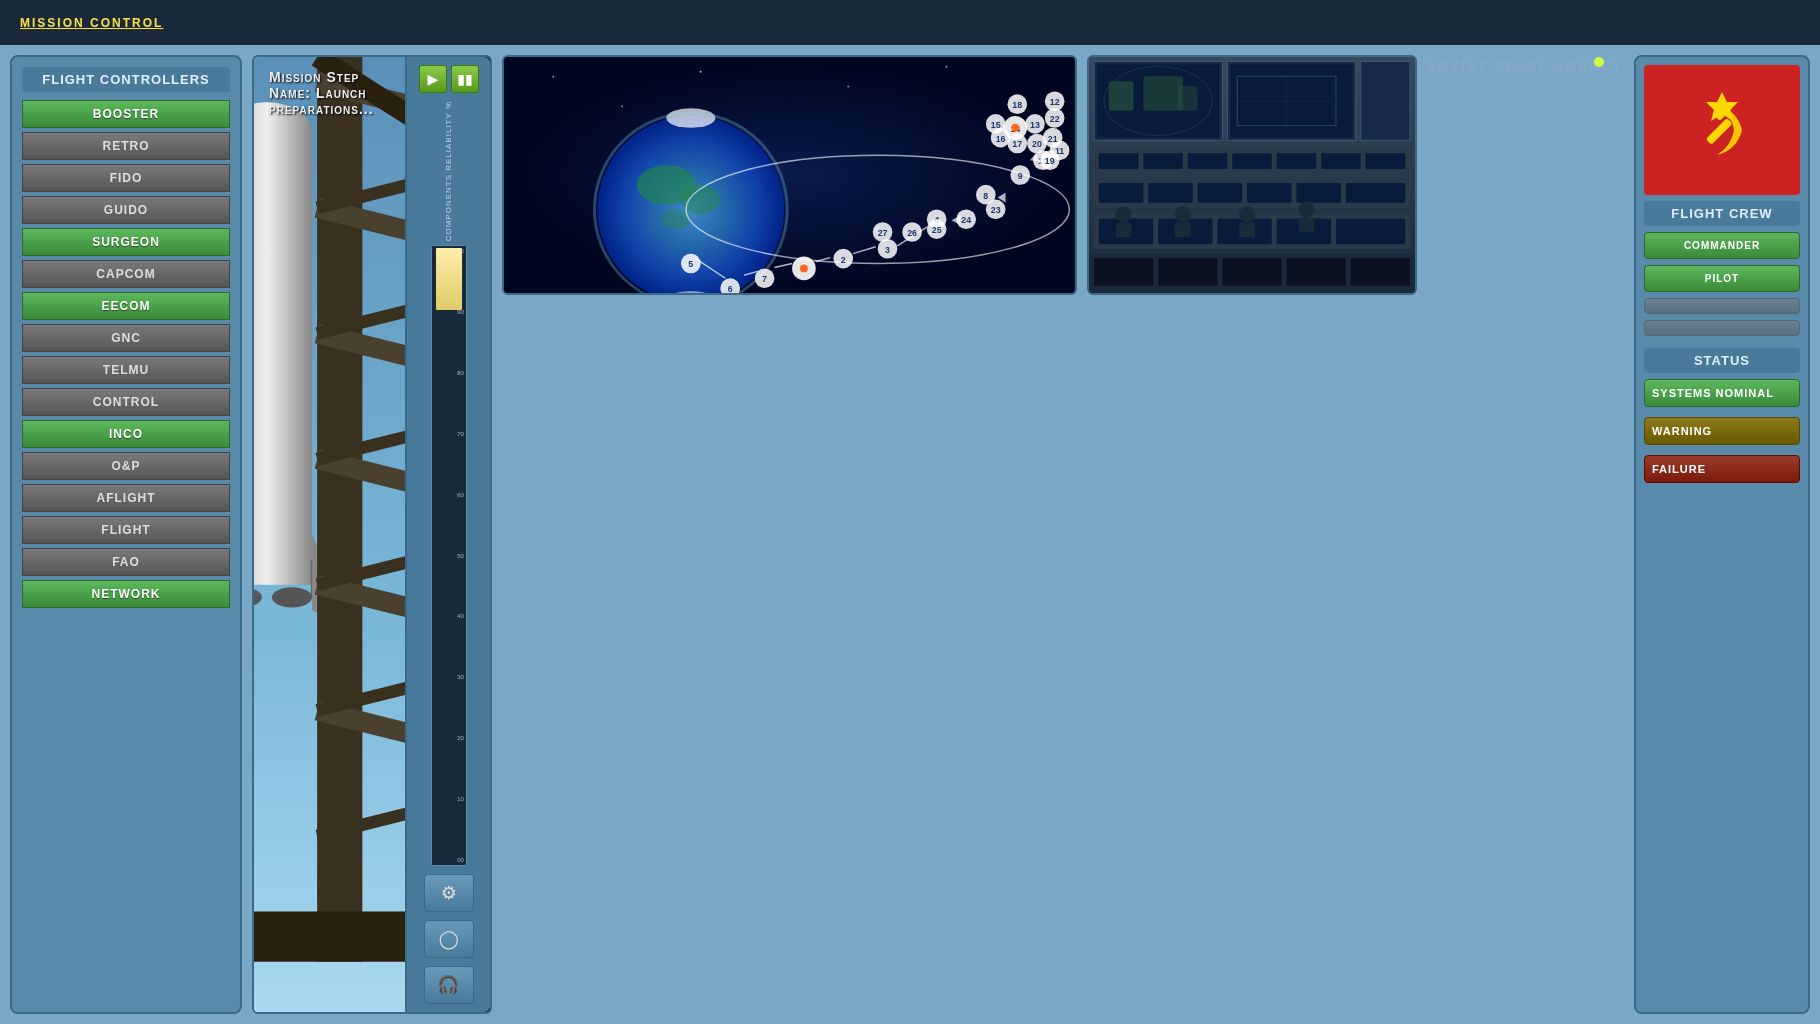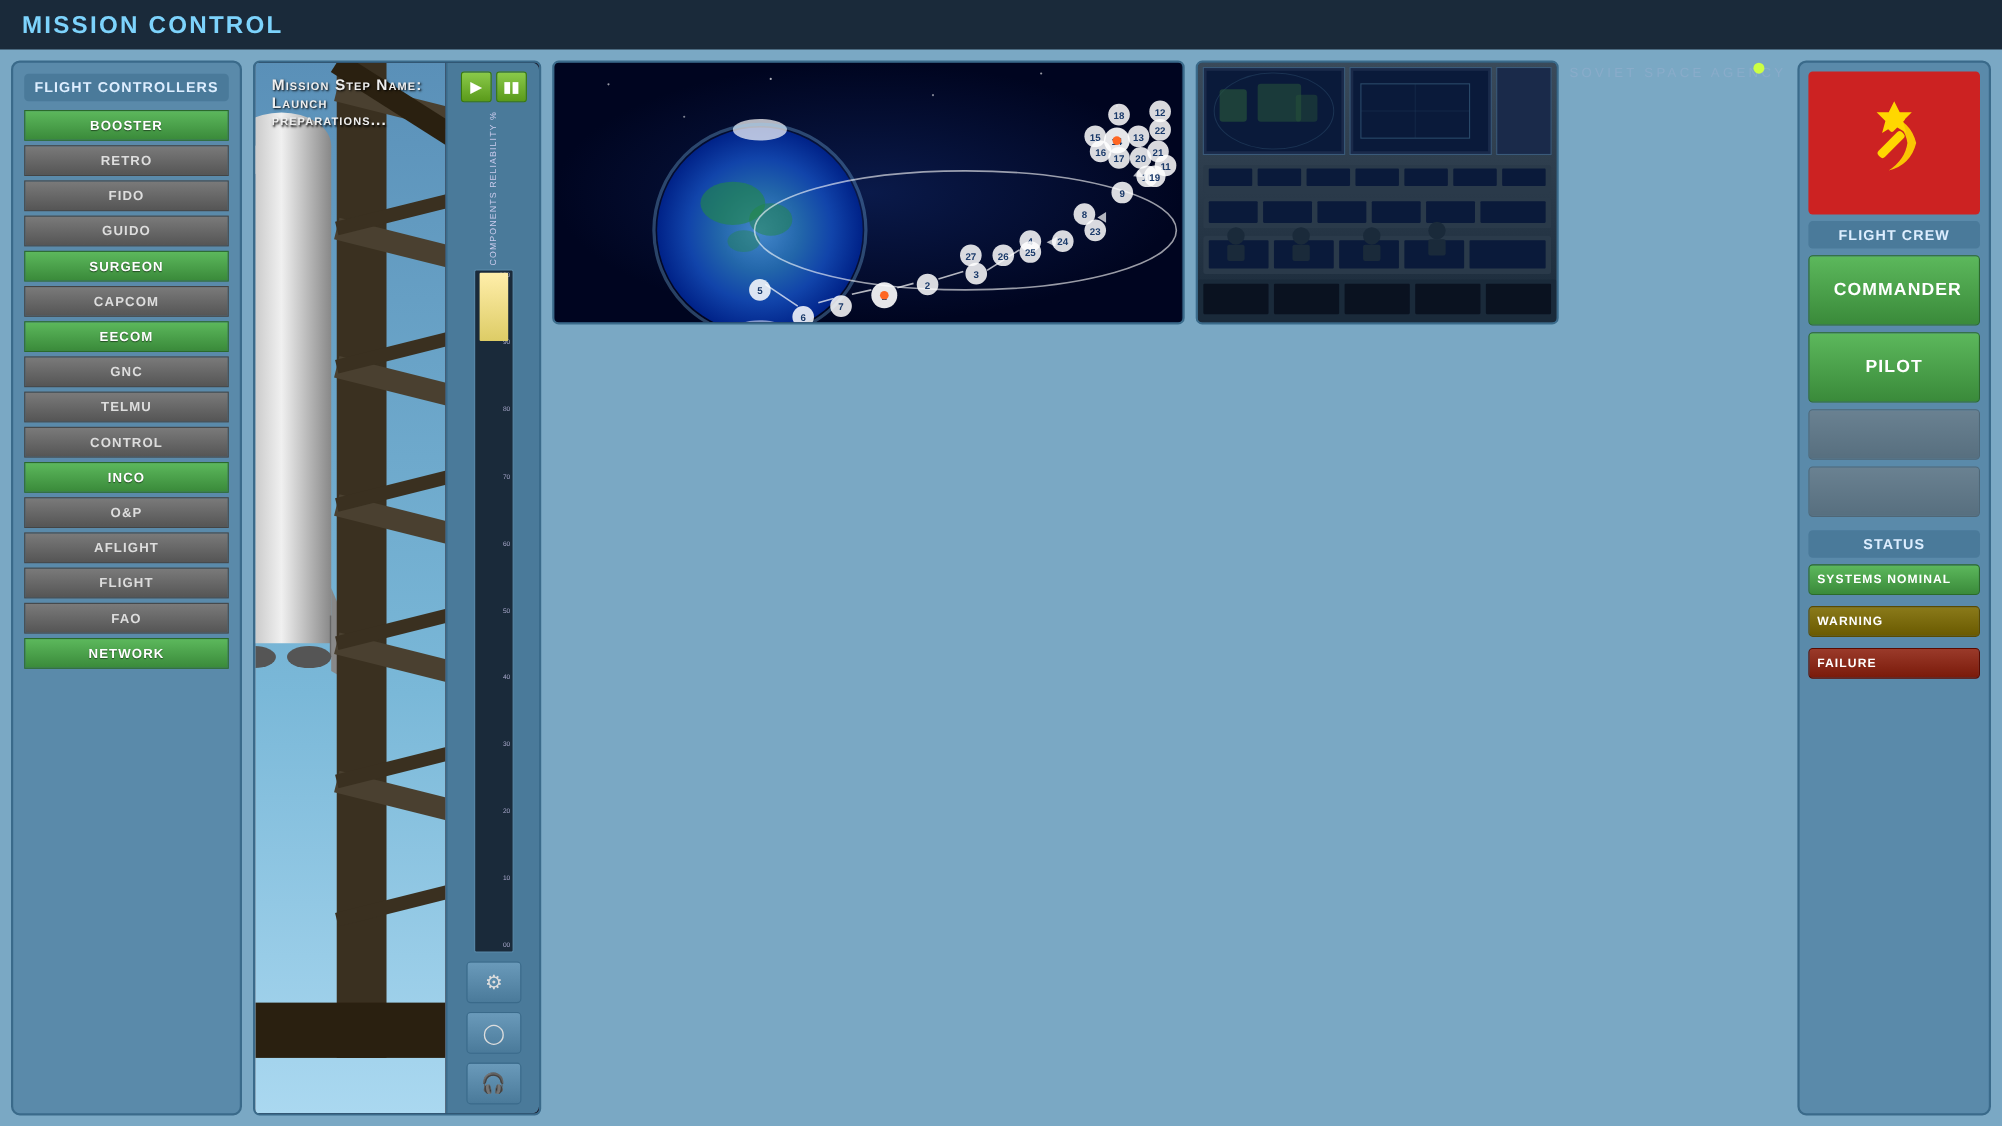--- a/index.html
+++ b/index.html
@@ -17,41 +17,42 @@
       position: absolute;
       top: 0; left: 0; right: 0;
       height: 45px;
       background: #1a2a3a;
       display: flex;
       align-items: center;
       padding: 0 20px;
       z-index: 10;
     }
     .top-bar-title {
-      color: #7dd3fc;
-      font-size: 22px;
+      color: #fde047;
+      font-size: 12px;
       font-weight: bold;
       letter-spacing: 2px;
       text-transform: uppercase;
       font-variant: small-caps;
+      text-decoration: underline;
     }
 
     
     .main-layout {
       position: absolute;
       top: 45px; left: 0; right: 0; bottom: 0;
       display: flex;
       gap: 0;
       padding: 10px;
       gap: 10px;
     }
 
     
     .left-panel {
-      width: 210px;
+      width: 232px;
       background: #5a8aaa;
       border-radius: 8px;
       padding: 10px 10px;
       display: flex;
       flex-direction: column;
       border: 2px solid #3a6a8a;
       flex-shrink: 0;
     }
     .left-panel-title {
       color: #ddeeff;
@@ -264,24 +265,24 @@
       text-align: center;
       letter-spacing: 1px;
       text-transform: uppercase;
       font-variant: small-caps;
       background: #4a7a9a;
       border-radius: 4px;
       padding: 5px;
     }
 
     .crew-btn {
-      padding: 22px;
+      padding: 7px;
       border-radius: 4px;
       border: 1px solid #555;
-      font-size: 16px;
+      font-size: 10px;
       font-weight: bold;
       letter-spacing: 1px;
       text-transform: uppercase;
       text-align: center;
       cursor: pointer;
       color: #fff;
     }
     .crew-btn.green {
       background: linear-gradient(180deg, #5cb85c, #3a8a3a);
       border-color: #2a6a2a;

